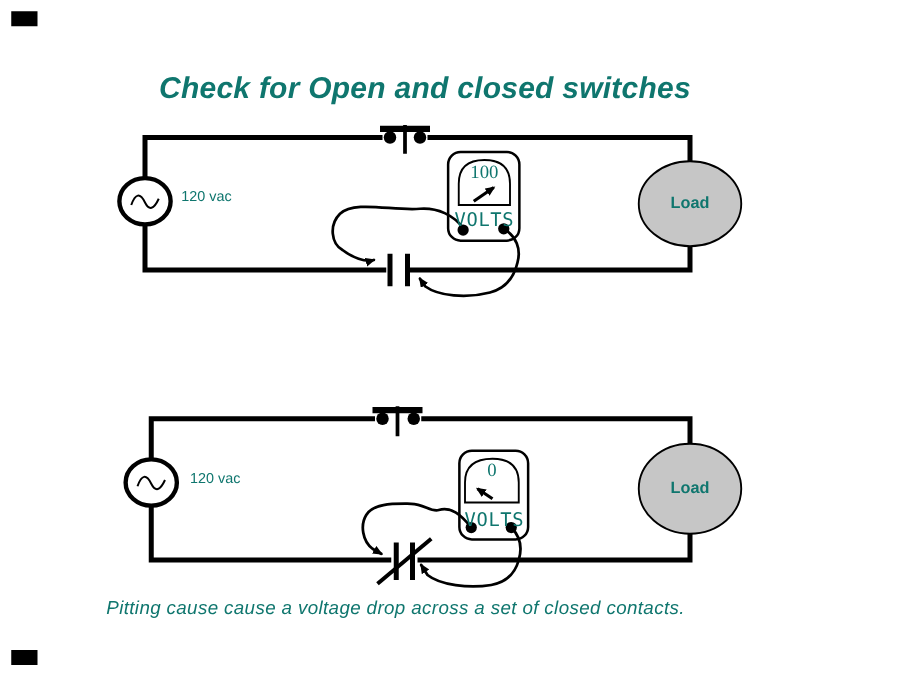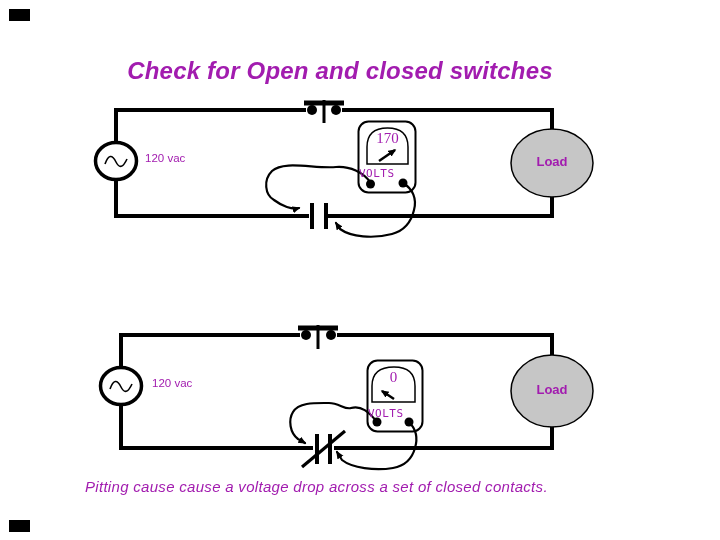--- a/index.html
+++ b/index.html
@@ -1,26 +1,26 @@
 <!DOCTYPE html>
 <html style="--load-fill: #c6c6c6;"><head>
 <meta charset="utf-8">
 <style>
   html,body{margin:0;padding:0;background:#ffffff;}
   .slide{position:relative;width:720px;height:540px;background:#ffffff;overflow:hidden;
-         font-family:"Liberation Sans",sans-serif;color:#a21caf;}
+         font-family:"Liberation Sans",sans-serif;color:#0f766e;}
   .diagram-svg{position:absolute;left:0;top:0;width:720px;height:540px;}
   .txt{position:absolute;white-space:nowrap;}
   .slide-title{left:0;top:57px;width:680px;text-align:center;white-space:nowrap;
                font-size:24px;font-weight:bold;font-style:italic;letter-spacing:.2px;}
   .caption{left:85px;top:478px;font-size:15px;font-style:italic;letter-spacing:.3px;}
   .src-label{font-size:11.5px;}
   .load-label{width:84px;text-align:center;font-size:13px;font-weight:bold;}
   .meter-reading{text-align:center;font-family:"Liberation Serif",serif;font-size:15px;}
-  .meter-unit{font-family:"DejaVu Sans Mono",monospace;font-size:11px;letter-spacing:.5px;}
+  .meter-unit{text-align:center;font-family:"DejaVu Sans Mono",monospace;font-size:15px;letter-spacing:.5px;}
   .corner-mark{position:absolute;width:21px;height:12px;background:#000;}
   .load-ellipse{fill:var(--load-fill,#c6c6c6);stroke:#000;stroke-width:1.5;}
   .wire{stroke:#000;stroke-width:4;fill:none;}
   .thin{fill:none;stroke:#000;}
   .lead{fill:none;stroke:#000;stroke-width:2.2;stroke-linecap:round;stroke-linejoin:round;}
 </style>
 </head>
 <body>
 
 <div class="slide">
@@ -107,21 +107,21 @@
         <circle cx="377" cy="422" r="4.5" fill="#000"></circle>
         <circle cx="409" cy="422" r="4.5" fill="#000"></circle>
       </g>
 
       <path class="lead" marker-end="url(#arr)" d="M377,422 C369,412 361,405 351,408 C345,410 339,403 329,403 C316,403 299,402 293,412 C288,420 290,433 298,439 L305,443"></path>
       <path class="lead" marker-end="url(#arr)" d="M409,422 C416,429 418,438 415,448 C412,459 404,466 393,468 C375,471 352,468 342,460 L337,452"></path>
     </g>
   </svg>
 
   <div class="txt src-label" style="left:145px;top:152px;">120 vac</div>
-  <div class="txt meter-reading" style="left:367px;width:41px;top:130px;">170</div>
+  <div class="txt meter-reading" style="left:367px;width:41px;top:130px;">100</div>
   <div class="txt meter-unit" style="left:359px;width:57px;top:167px;">VOLTS</div>
   <div class="txt load-label" style="left:510px;top:154px;">Load</div>
 
   <div class="txt src-label" style="left:152px;top:377px;">120 vac</div>
   <div class="txt meter-reading" style="left:372px;width:43px;top:369px;">0</div>
   <div class="txt meter-unit" style="left:368px;width:55px;top:407px;">VOLTS</div>
   <div class="txt load-label" style="left:510px;top:382px;">Load</div>
 
   <div class="txt caption">Pitting cause cause a voltage drop across a set of closed contacts.</div>
 </div>

